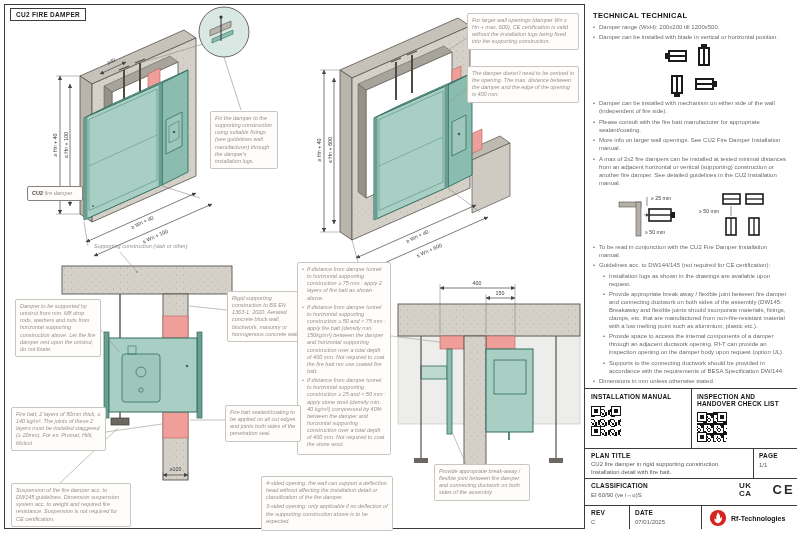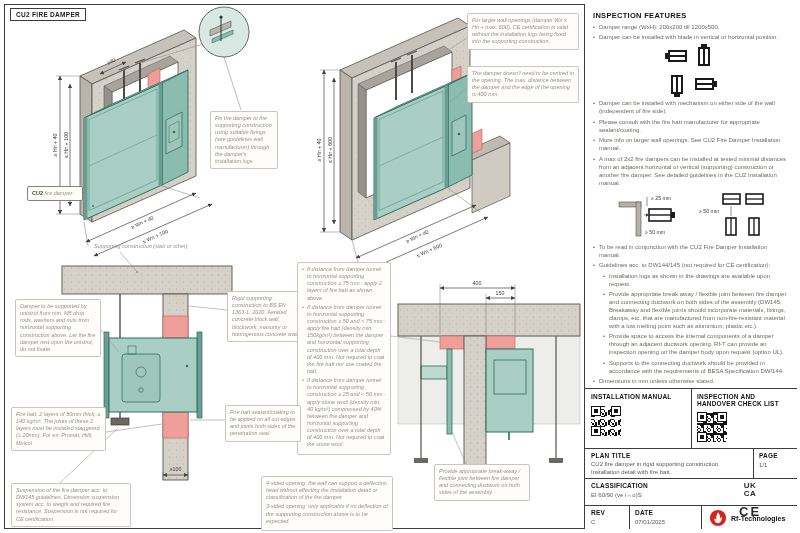--- a/index.html
+++ b/index.html
@@ -42,21 +42,21 @@
   .cell{display:flex;align-items:center;justify-content:center;min-height:22px;}
   
   .tbline{position:absolute;background:#3c3c3c;}
   .tb-label{font-size:6.5px;font-weight:bold;color:#151515;letter-spacing:.2px;}
   .tb-value{font-size:6px;color:#5c5954;}
   .qr{display:grid;grid-template-columns:repeat(21,1fr);grid-template-rows:repeat(21,1fr);
       width:30px;height:30px;}
   .qr i{background:#fff;}
   .qr i.on{background:#141414;}
   .abs{position:absolute;}
-  .marks{display:flex;gap:7px;align-items:center;flex-direction:column;}
+  .marks{display:flex;gap:21px;align-items:center;}
   .ukca{font-size:8px;font-weight:bold;color:#2a2a2a;line-height:.95;letter-spacing:.5px;text-align:center;}
   .ce{font-size:13px;font-weight:bold;color:#2a2a2a;letter-spacing:2px;}
   .brand{display:flex;align-items:center;gap:4px;}
   .brandname{font-size:7px;font-weight:bold;color:#141414;}
   svg text{font-family:"Liberation Sans",sans-serif;}
 </style>
 </head>
 <body>
 
 <div id="page">
@@ -275,21 +275,21 @@
   </div>
   <div class="co" style="left:225px;top:405px;width:76px;">Fire batt sealant/coating to be applied on all cut edges and joints both sides of the penetration seal.</div>
   <div class="co" style="left:261px;top:476px;width:132px;">
     <p>4-sided opening: the wall can support a deflection head without affecting the installation detail or classification of the fire damper.</p>
     <p>3-sided opening: only applicable if no deflection of the supporting construction above is to be expected.</p>
   </div>
   <div class="co" style="left:434px;top:464px;width:96px;">Provide appropriate break-away / flexible joint between fire damper and connecting ductwork on both sides of the assembly</div>
 
   <div id="right">
     <div id="tech">
-      <h1>INSPECTION FEATURES</h1>
+      <h1>TECHNICAL TECHNICAL</h1>
       <div class="b">
           <span class="m">•</span>
           <span>Damper range (WxH): 200x200 till 1200x500.</span>
         </div>
       <div class="b">
           <span class="m">•</span>
           <span>Damper can be installed with blade in vertical or horizontal position.</span>
         </div>
 
       <div class="grid2">

